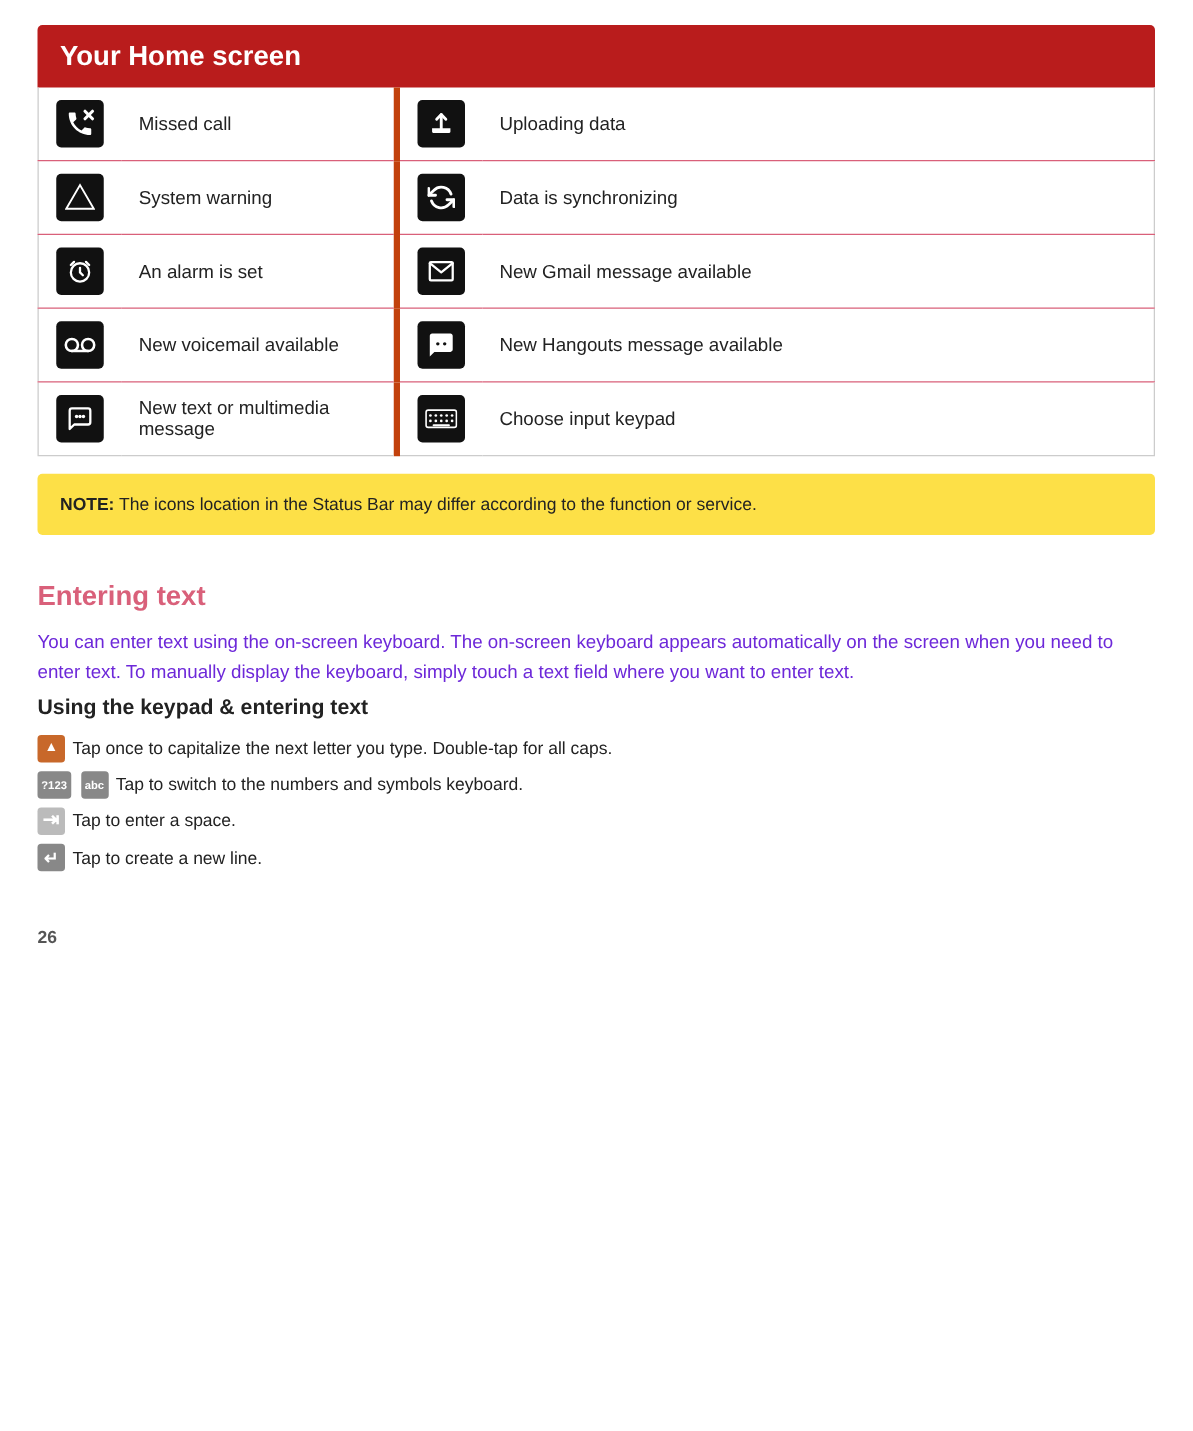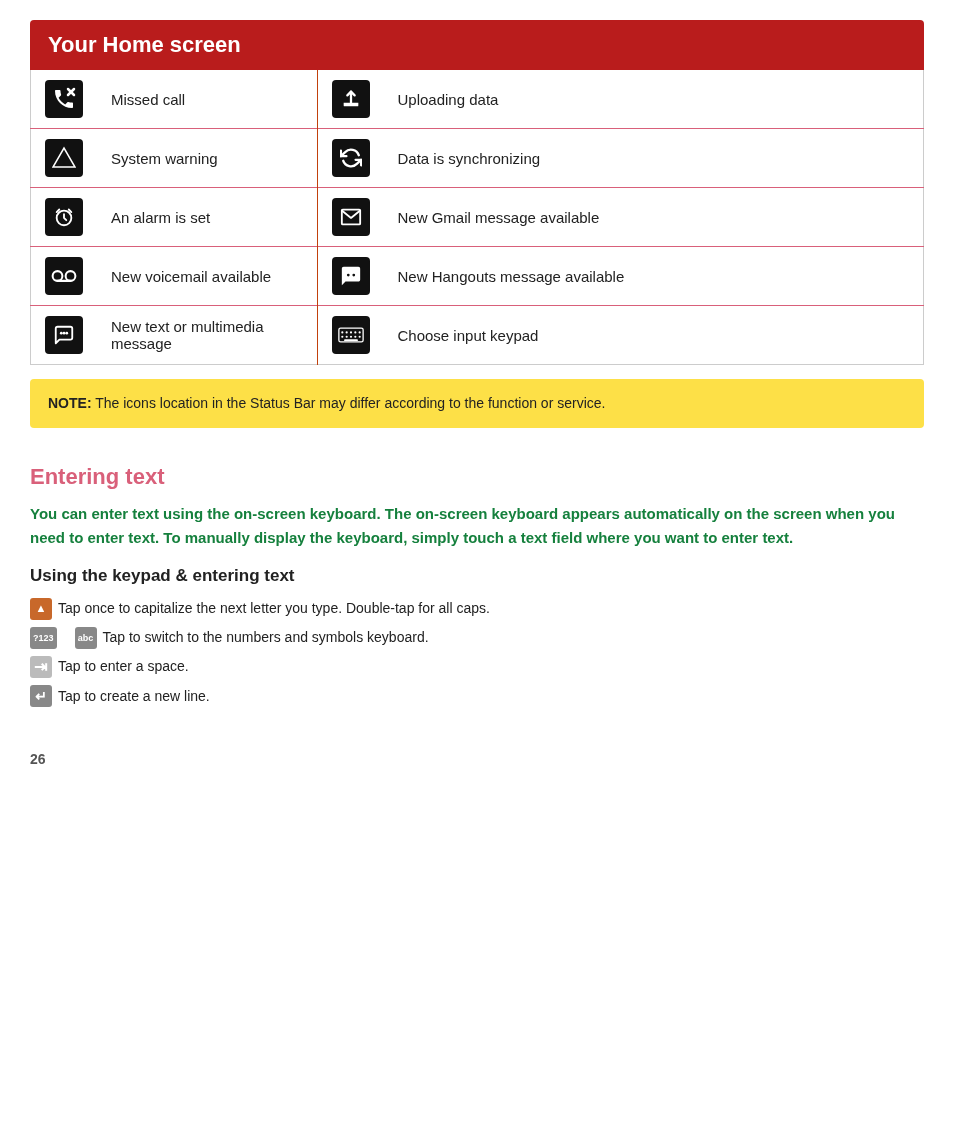--- a/index.html
+++ b/index.html
@@ -40,21 +40,21 @@
     .icon-table td {
       padding: 10px 14px;
       vertical-align: middle;
     }
     .icon-cell {
       width: 60px;
       text-align: center;
     }
     .desc-cell {
       width: 220px;
-      border-right: 1px solid #c2410c;
+      border-right: 5px solid #c2410c;
       font-size: 15px;
     }
     .icon-cell2 {
       width: 60px;
       text-align: center;
     }
     .desc-cell2 {
       font-size: 15px;
     }
 
@@ -91,23 +91,22 @@
     .section-title {
       color: #d9607a;
       font-size: 22px;
       font-weight: bold;
       margin-top: 36px;
       margin-bottom: 12px;
     }
     .section-body {
       font-size: 15px;
       line-height: 1.6;
-      color: #15803d;
-      margin-bottom: 16px;
-      font-weight: bold;
+      color: #6d28d9;
+      margin-bottom: 6px;
     }
     .subsection-title {
       font-size: 17px;
       font-weight: bold;
       margin-bottom: 10px;
       color: #222;
     }
     .keypad-list {
       list-style: none;
       font-size: 14px;
@@ -134,21 +133,21 @@
       padding: 0 3px;
     }
     .key-icon.gray {
       background: #888;
     }
     .key-icon.light {
       background: #aaa;
       font-size: 13px;
     }
     .key-icon-pair {
-      display: flex; gap: 18px;
+      display: flex; gap: 8px;
     }
 
     
     .page-number {
       margin-top: 42px;
       font-size: 14px;
       color: #555;
       font-weight: bold;
     }
   </style>

